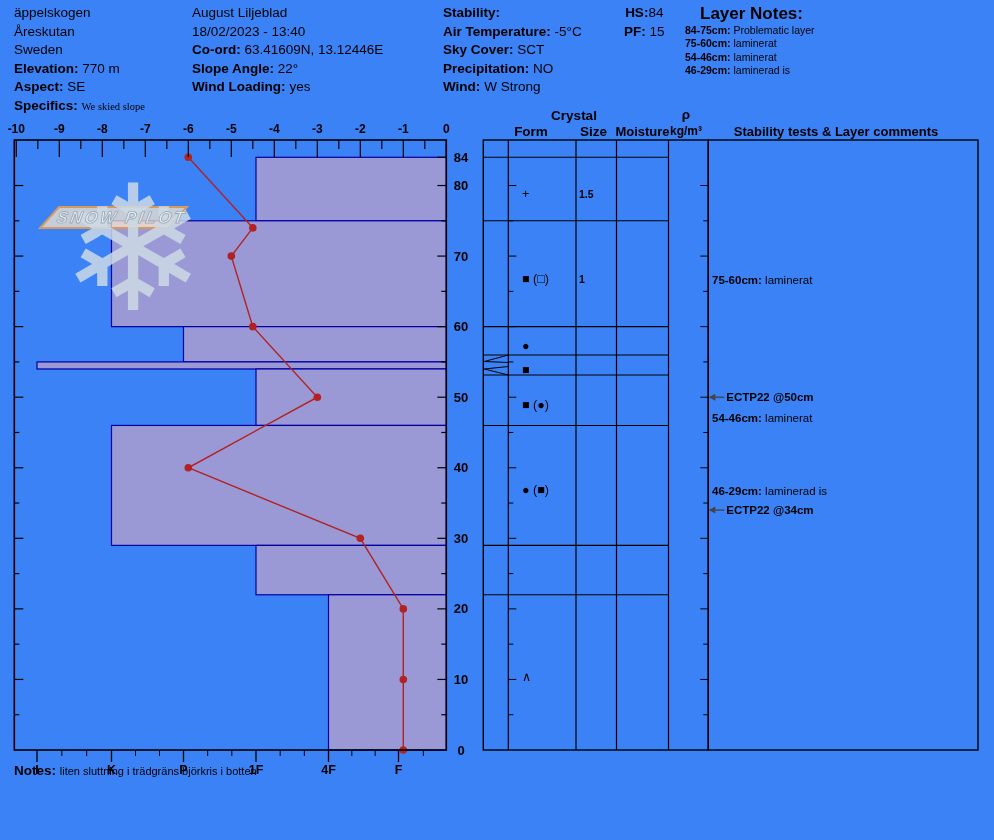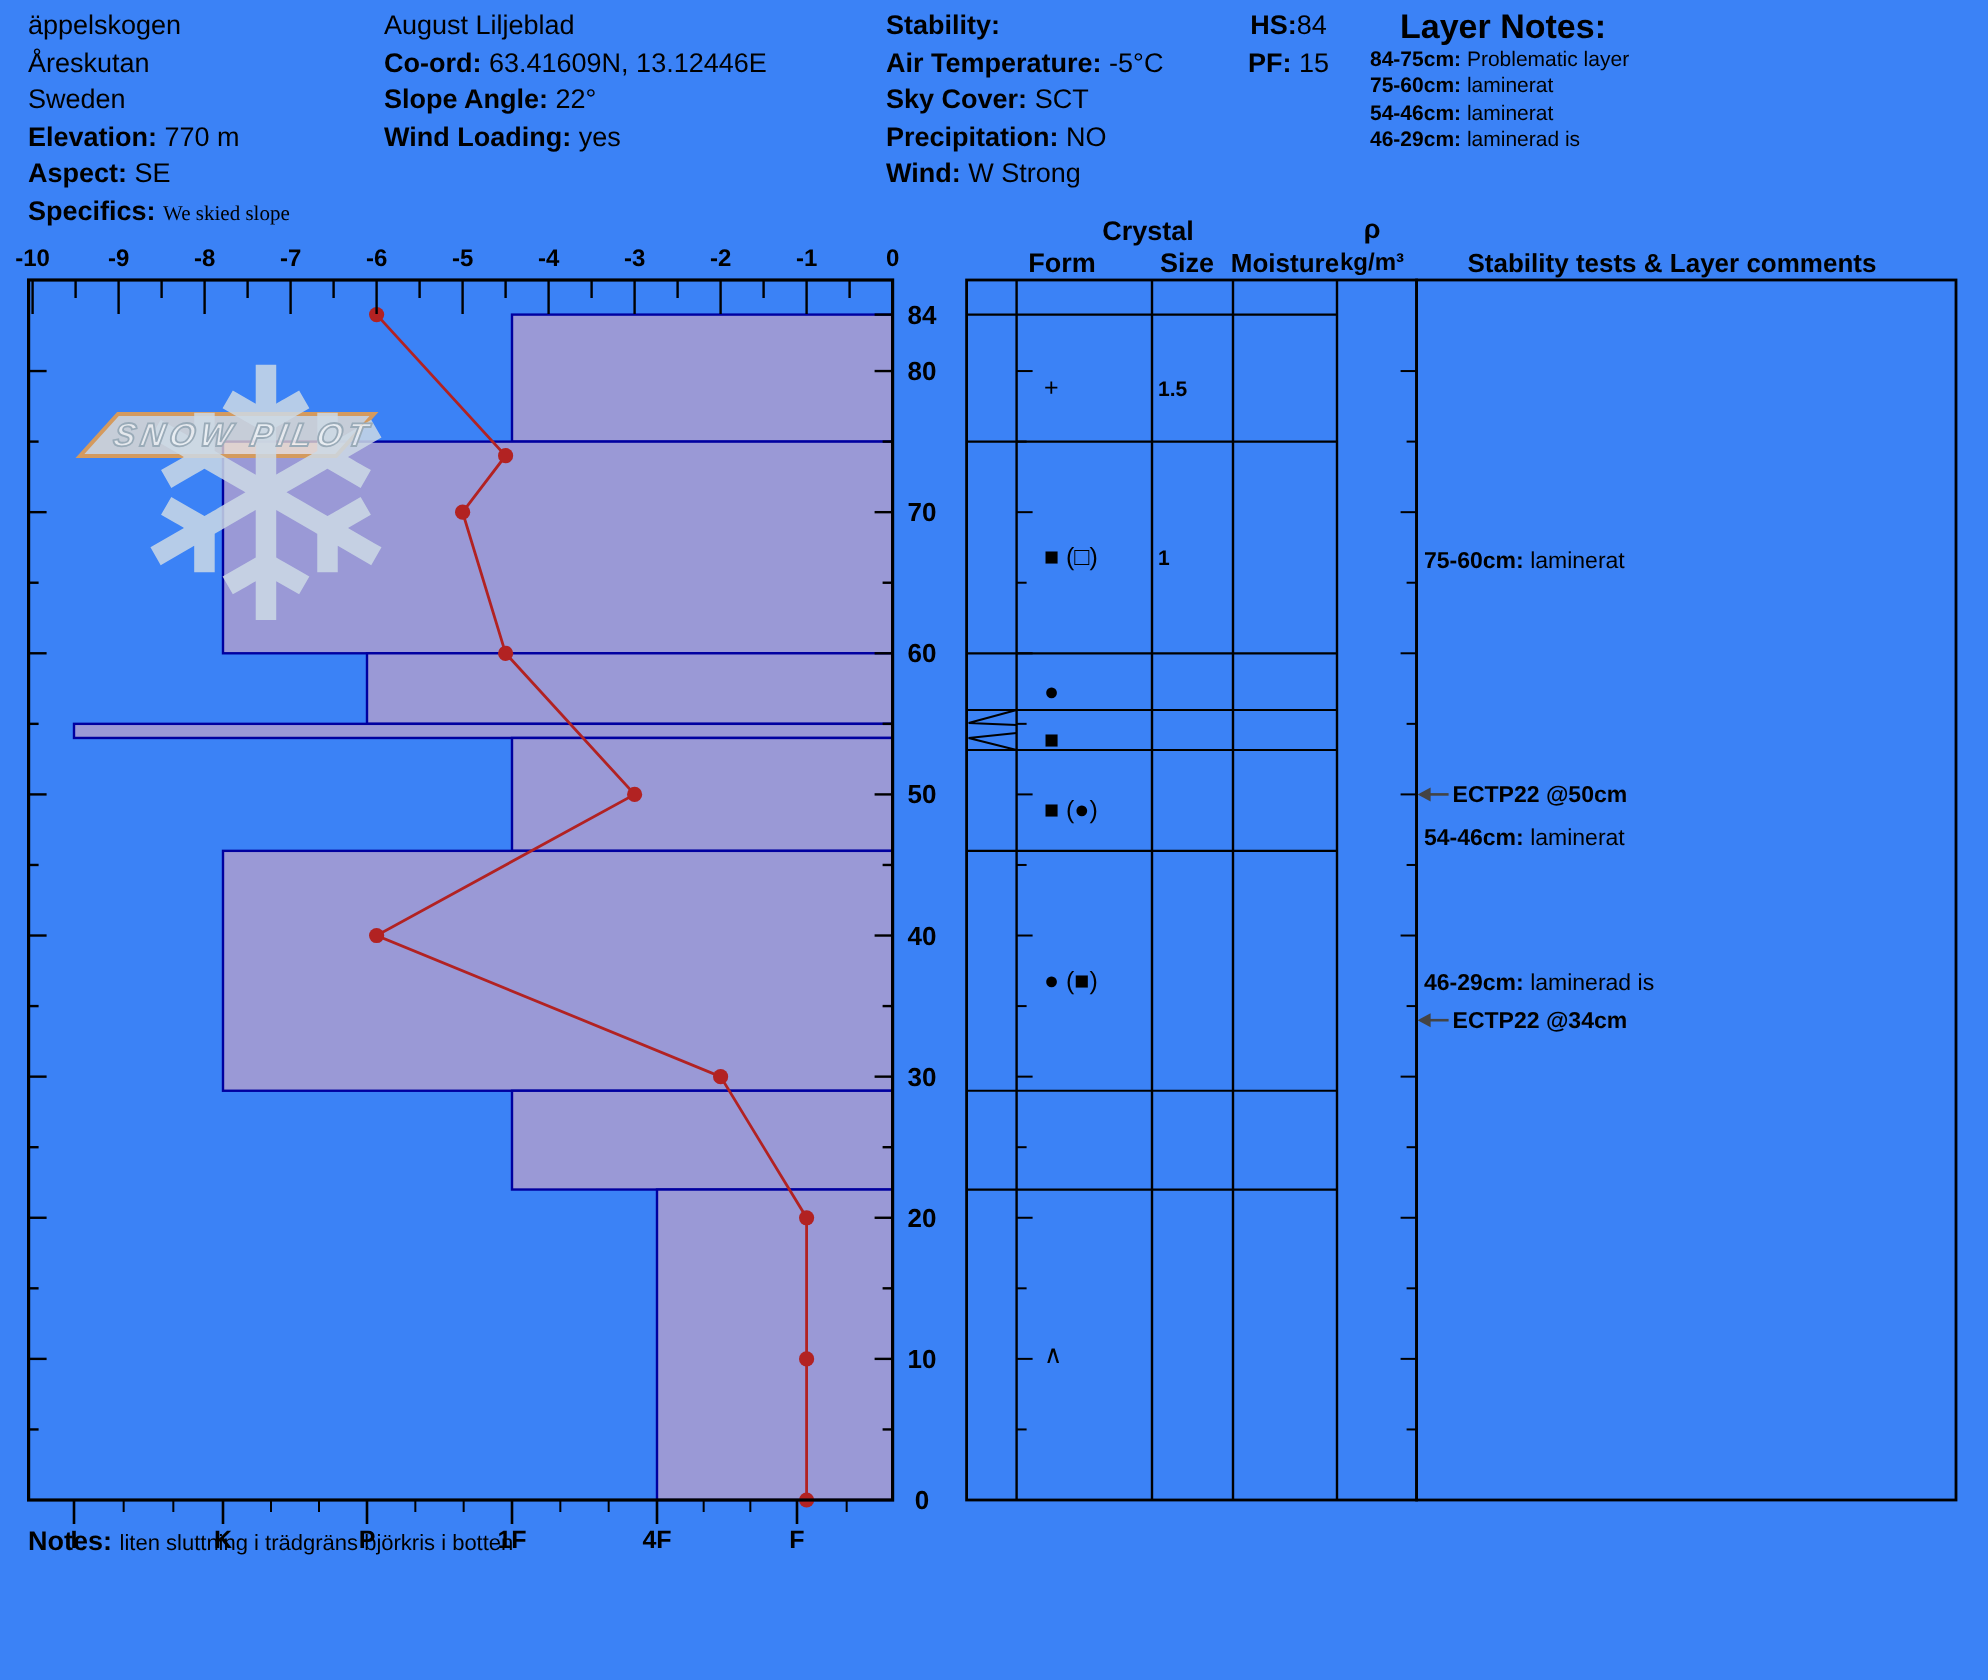--- a/index.html
+++ b/index.html
@@ -30,20 +30,21 @@
     <div class="hline">äppelskogen</div>
     <div class="hline">Åreskutan</div>
     <div class="hline">Sweden</div>
     <div class="hline"><span class="lbl">Elevation:</span> <span>770 m</span></div>
     <div class="hline"><span class="lbl">Aspect:</span> <span>SE</span></div>
     <div class="hline"><span class="lbl">Specifics:</span> <span class="small">We skied slope</span></div>
   </div>
 
   <div class="col" id="col-obs">
     <div class="hline">August Liljeblad</div>
+    <div class="hline">18/02/2023 - 13:40</div>
     <div class="hline"><span class="lbl">Co-ord:</span> <span>63.41609N, 13.12446E</span></div>
     <div class="hline"><span class="lbl">Slope Angle:</span> <span>22°</span></div>
     <div class="hline"><span class="lbl">Wind Loading:</span> <span>yes</span></div>
   </div>
 
   <div class="col" id="col-cond">
     <div class="hline"><span class="lbl">Stability:</span> <span></span></div>
     <div class="hline"><span class="lbl">Air Temperature:</span> <span>-5°C</span></div>
     <div class="hline"><span class="lbl">Sky Cover:</span> <span>SCT</span></div>
     <div class="hline"><span class="lbl">Precipitation:</span> <span>NO</span></div>

